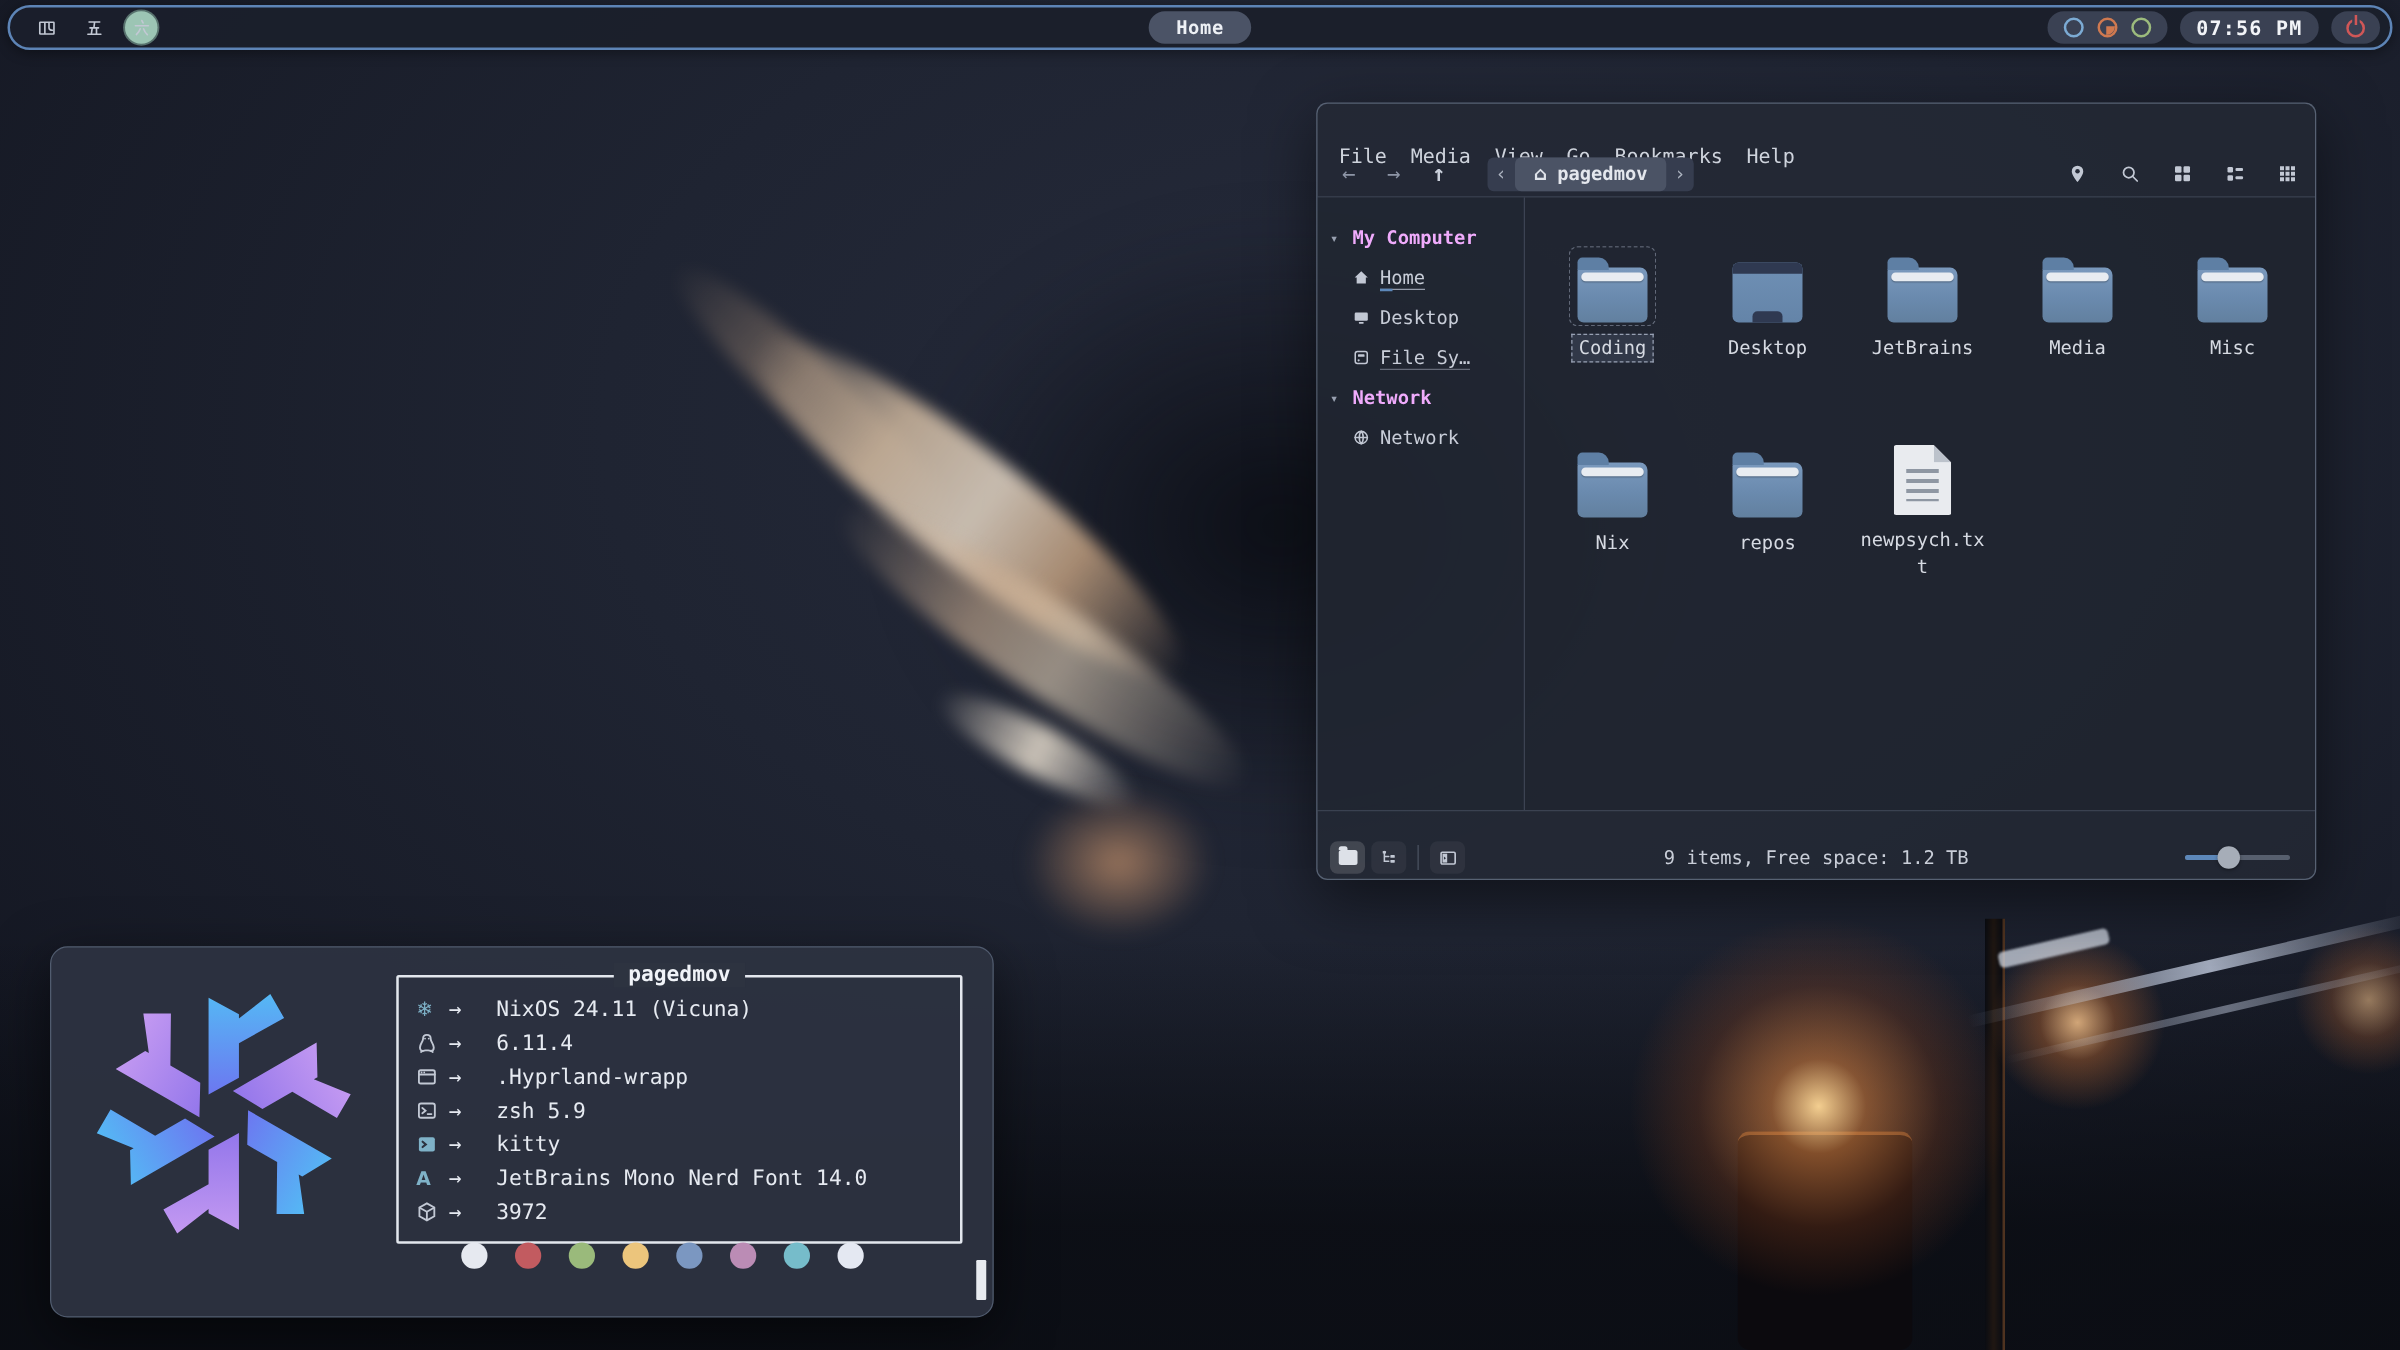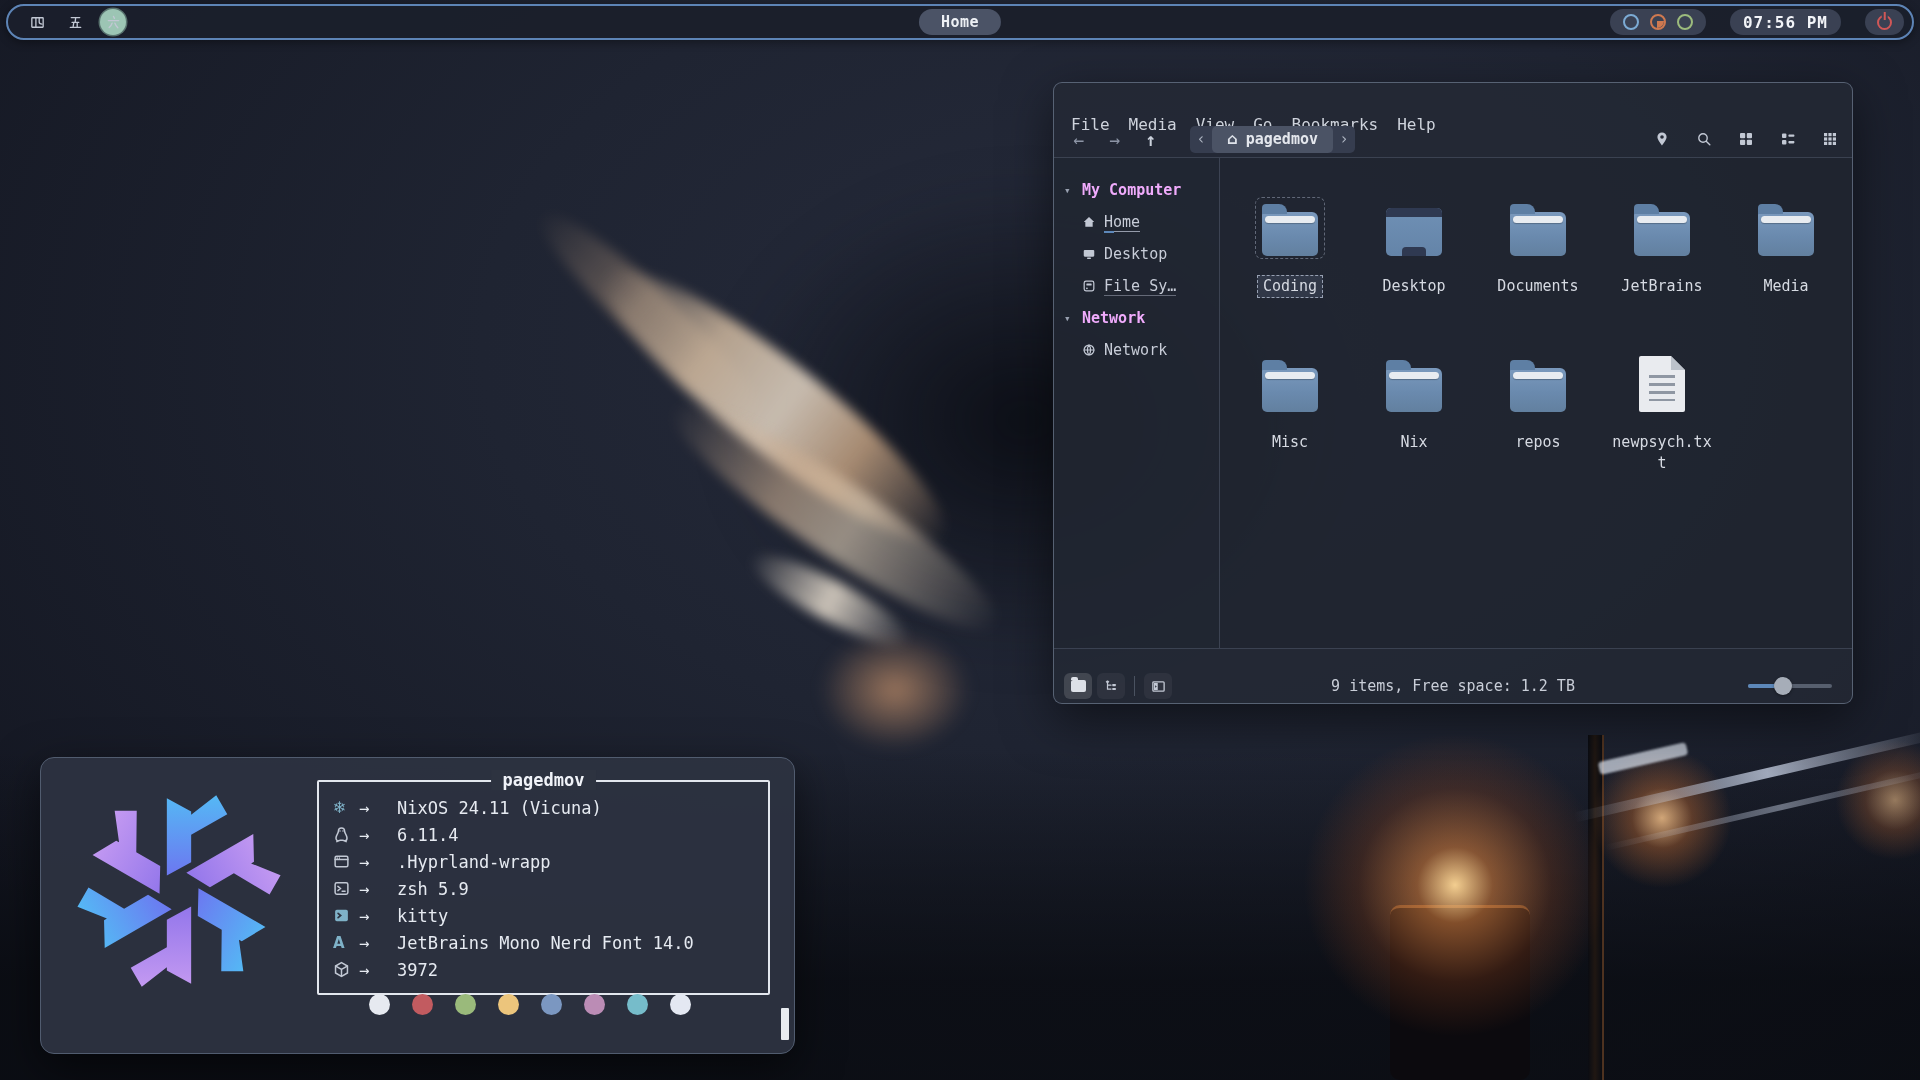--- a/index.html
+++ b/index.html
@@ -48,21 +48,21 @@
     border:2px solid #5d84b6; background:rgba(27,31,43,.97); display:flex; align-items:center;
     padding:0 8px; box-shadow:0 2px 10px rgba(0,0,0,.4); z-index:50; }
   .ws-group { display:flex; align-items:center; gap:12px; margin-left:8px; }
   .ws { width:26px; height:26px; display:flex; align-items:center; justify-content:center; }
   .ws svg { width:17px; height:17px; stroke:#e2e6ee; stroke-width:1.6; fill:none; stroke-linecap:round; }
   .ws.active { background:#9cc5b4; border-radius:50%; box-shadow:0 0 0 1.5px rgba(130,170,155,.6); }
   .ws.active svg { stroke:#27303f; stroke-width:1.9; }
   .title-pill { position:absolute; left:50%; transform:translateX(-50%); background:#4b5366;
     height:26px; line-height:26px; border-radius:13px; padding:0 22px; color:#edf0f5;
     font-size:15px; font-weight:bold; letter-spacing:.5px; }
-  .right-modules { margin-left:auto; display:flex; align-items:center; gap:24px; }
+  .right-modules { margin-left:auto; display:flex; align-items:center; gap:10px; }
   .pill { background:#3a4153; border-radius:13px; height:26px; display:flex; align-items:center; padding:0 13px; }
   .indicators { gap:11px; }
   .ind { width:16px; height:16px; border-radius:50%; border:2px solid; position:relative; }
   .ind-blue   { border-color:#7cabd4; }
   .ind-orange { border-color:#cf7950; }
   .ind-green  { border-color:#9cbb7d; }
   .ind-orange::after { content:""; position:absolute; right:0; bottom:0; width:7px; height:7px;
     background:#cf7950; border-radius:0 0 7px 0; }
   .clock { color:#f2f4f8; font-size:16px; font-weight:bold; letter-spacing:1px; }
   .power-pill { padding:0 12px; }
@@ -100,21 +100,21 @@
   .sb-item svg { width:14px; height:14px; flex:none; }
   .sb-label { position:relative; }
   .sb-underline { border-bottom:1px solid rgba(169,176,191,.85); }
   .sb-underline-faint { border-bottom:1px solid rgba(169,176,191,.5); }
   .sb-current::after { content:""; position:absolute; left:0; bottom:-2px; width:10px; height:2px; background:#5d88ba; }
   .fm-view { flex:1; display:grid; grid-template-columns:repeat(5,124px); grid-auto-rows:100px;
     row-gap:56px; padding:40px 0 0 8px; justify-items:center; align-content:start;
     background:rgba(22,26,36,.18); }
   .cell { width:118px; display:flex; flex-direction:column; align-items:center; }
   .iconwrap { height:62px; display:flex; align-items:flex-end; justify-content:center; padding:2px 6px; border-radius:6px; }
-  .cell-label { margin-top:17px; font-size:15px; color:#d6dae2; text-align:center; line-height:21px;
+  .cell-label { margin-top:7px; font-size:15px; color:#d6dae2; text-align:center; line-height:21px;
     padding:0 5px; max-width:114px; word-break:break-all; border:1px dashed transparent; }
   .cell.selected .cell-label { border-color:#97a0b2; background:rgba(125,145,175,.18); }
   .cell.selected .iconwrap { outline:1px dashed rgba(151,160,178,.55); }
   .icon-folder { position:relative; width:56px; height:44px; margin-top:8px;
     background:linear-gradient(180deg,#7a99bd,#6a8aae 55%,#62809f); border-radius:3px 6px 5px 5px; }
   .icon-folder::before { content:""; position:absolute; top:-8px; left:0; width:25px; height:10px;
     background:#5e7fa4; border-radius:4px 8px 0 0; }
   .icon-folder::after { content:""; position:absolute; top:4px; left:3px; right:3px; height:7px;
     background:#e8ecf1; border-radius:4px; box-shadow:0 1px 1px rgba(0,0,0,.25); }
   .icon-desktop { position:relative; width:56px; height:48px; margin-top:4px;
@@ -335,26 +335,20 @@
       <div class="cell">
         <div class="iconwrap">
             <div class="icon-desktop"></div>
           </div>
         <div class="cell-label">Desktop</div>
       </div>
       <div class="cell">
         <div class="iconwrap">
             <div class="icon-folder"></div>
           </div>
-        <div class="cell-label">Documents</div>
-      </div>
-      <div class="cell">
-        <div class="iconwrap">
-            <div class="icon-folder"></div>
-          </div>
         <div class="cell-label">JetBrains</div>
       </div>
       <div class="cell">
         <div class="iconwrap">
             <div class="icon-folder"></div>
           </div>
         <div class="cell-label">Media</div>
       </div>
       <div class="cell">
         <div class="iconwrap">

